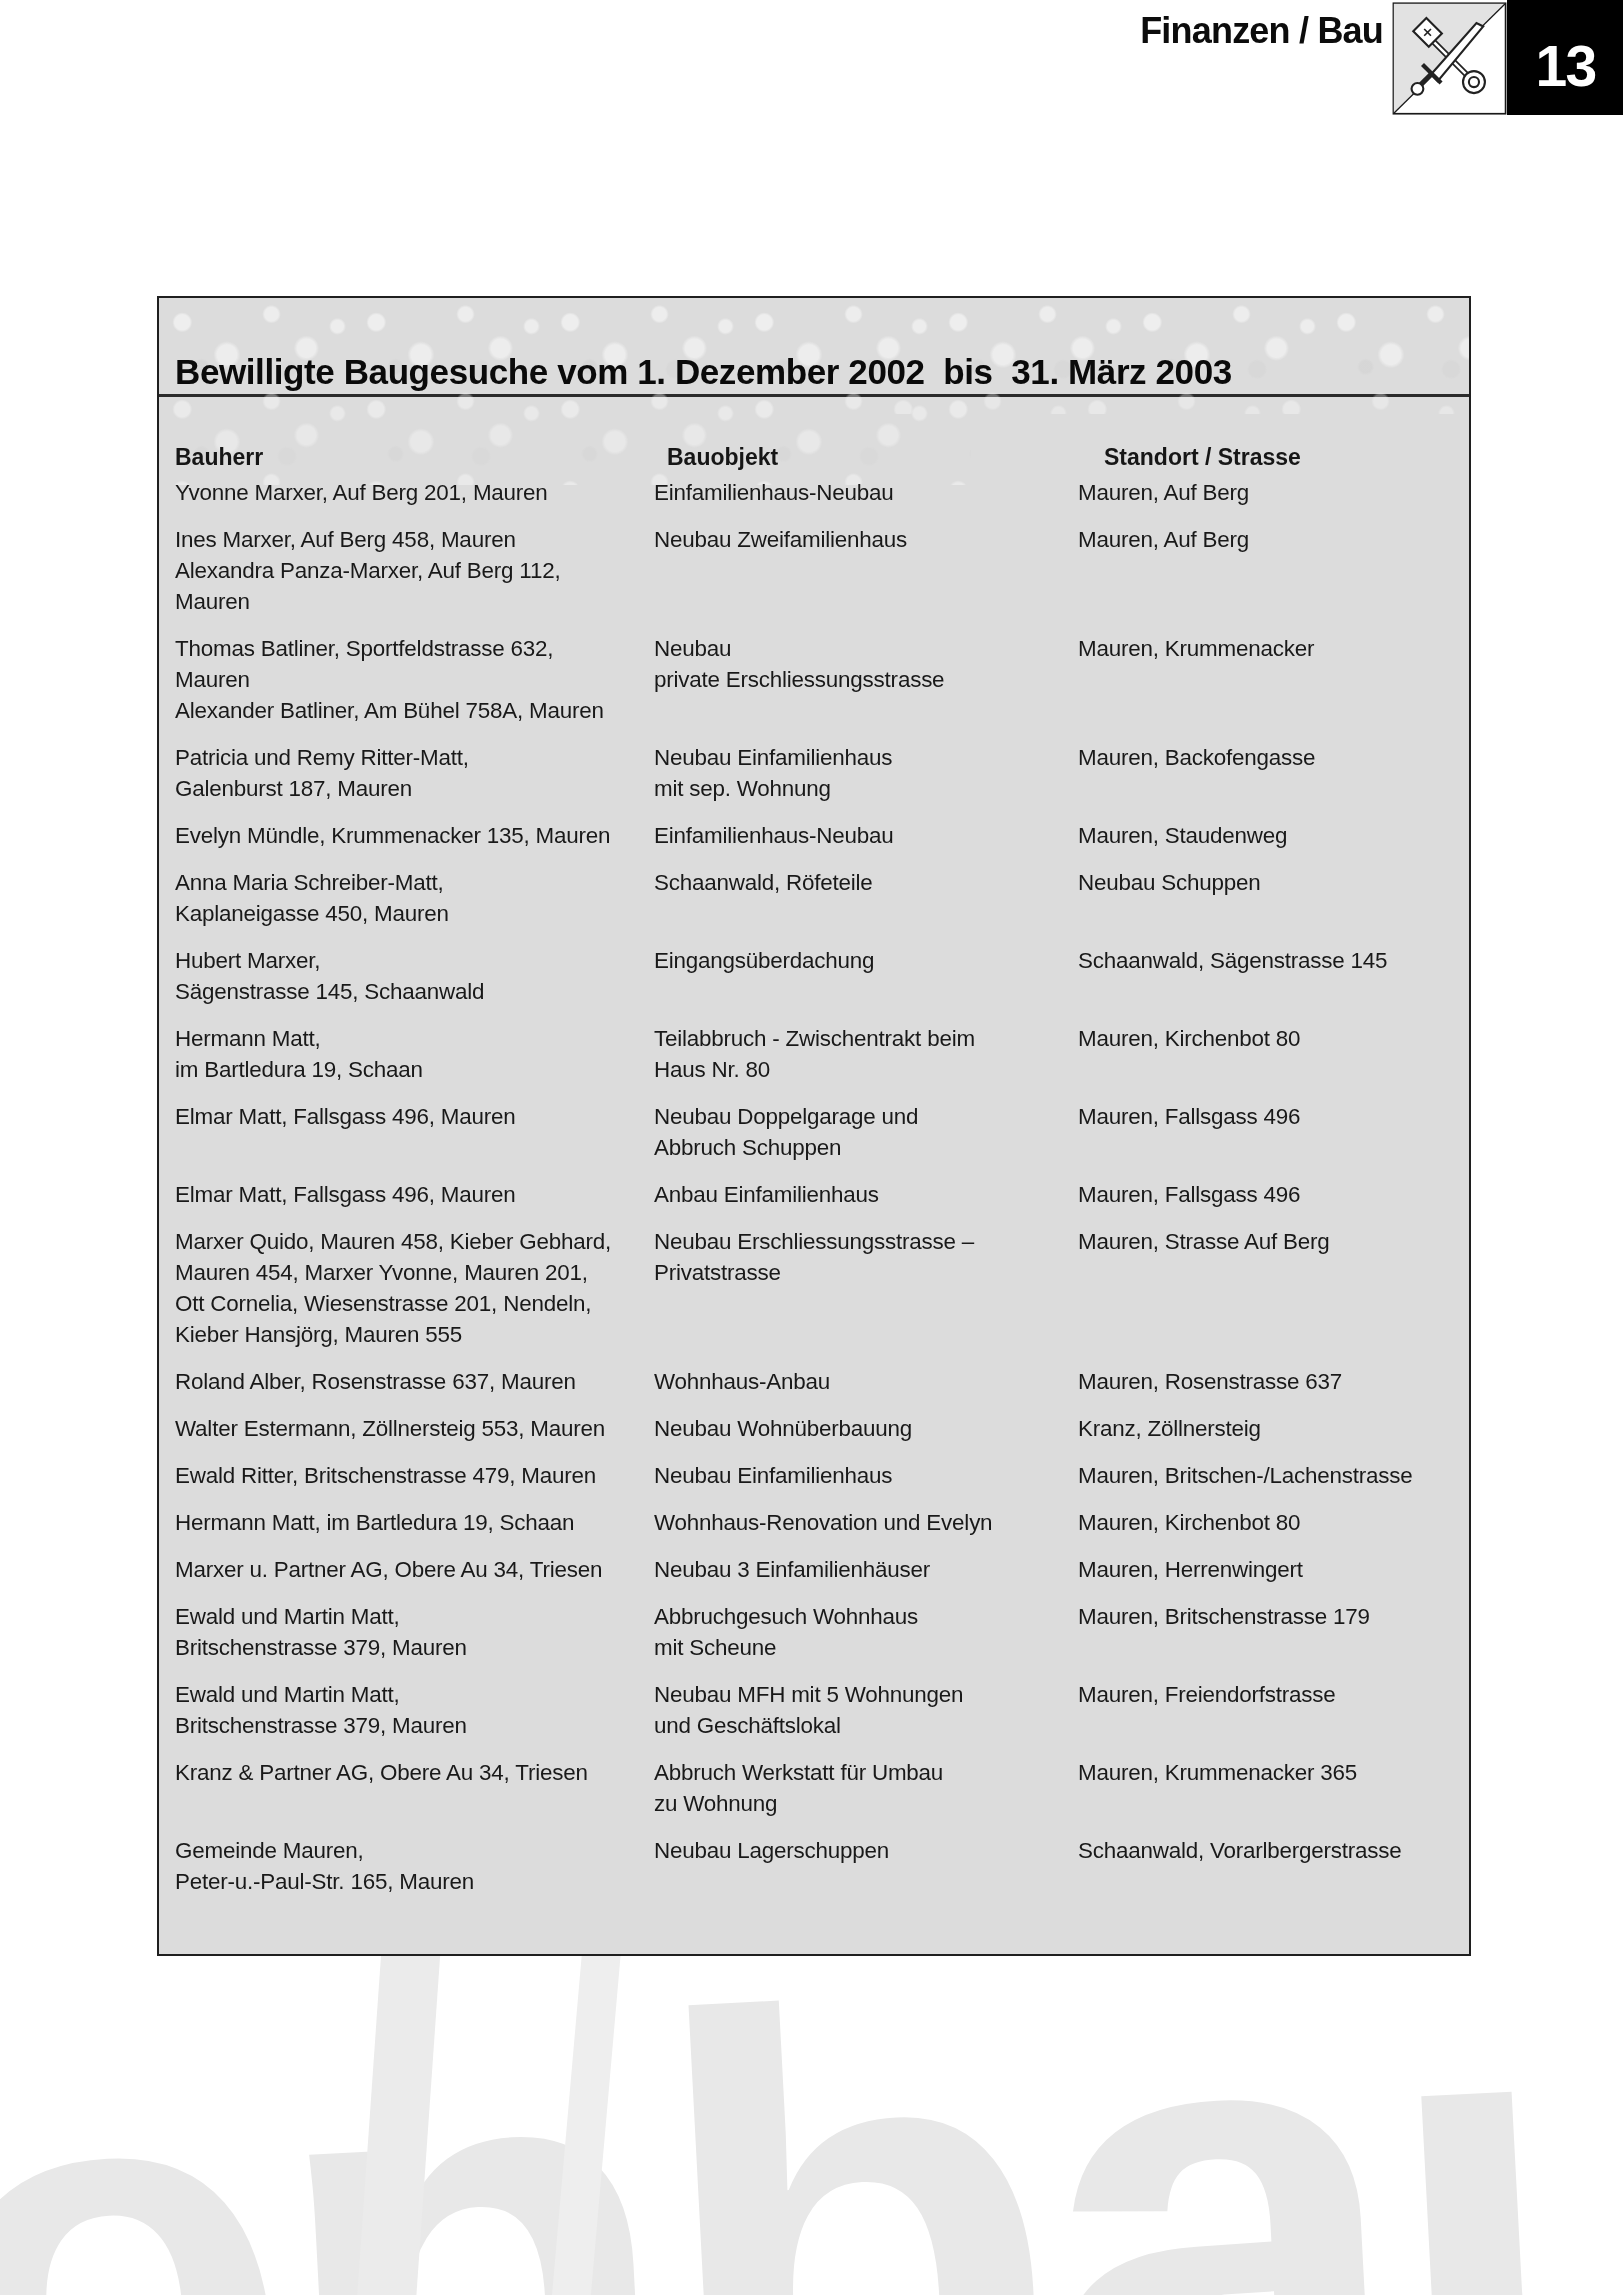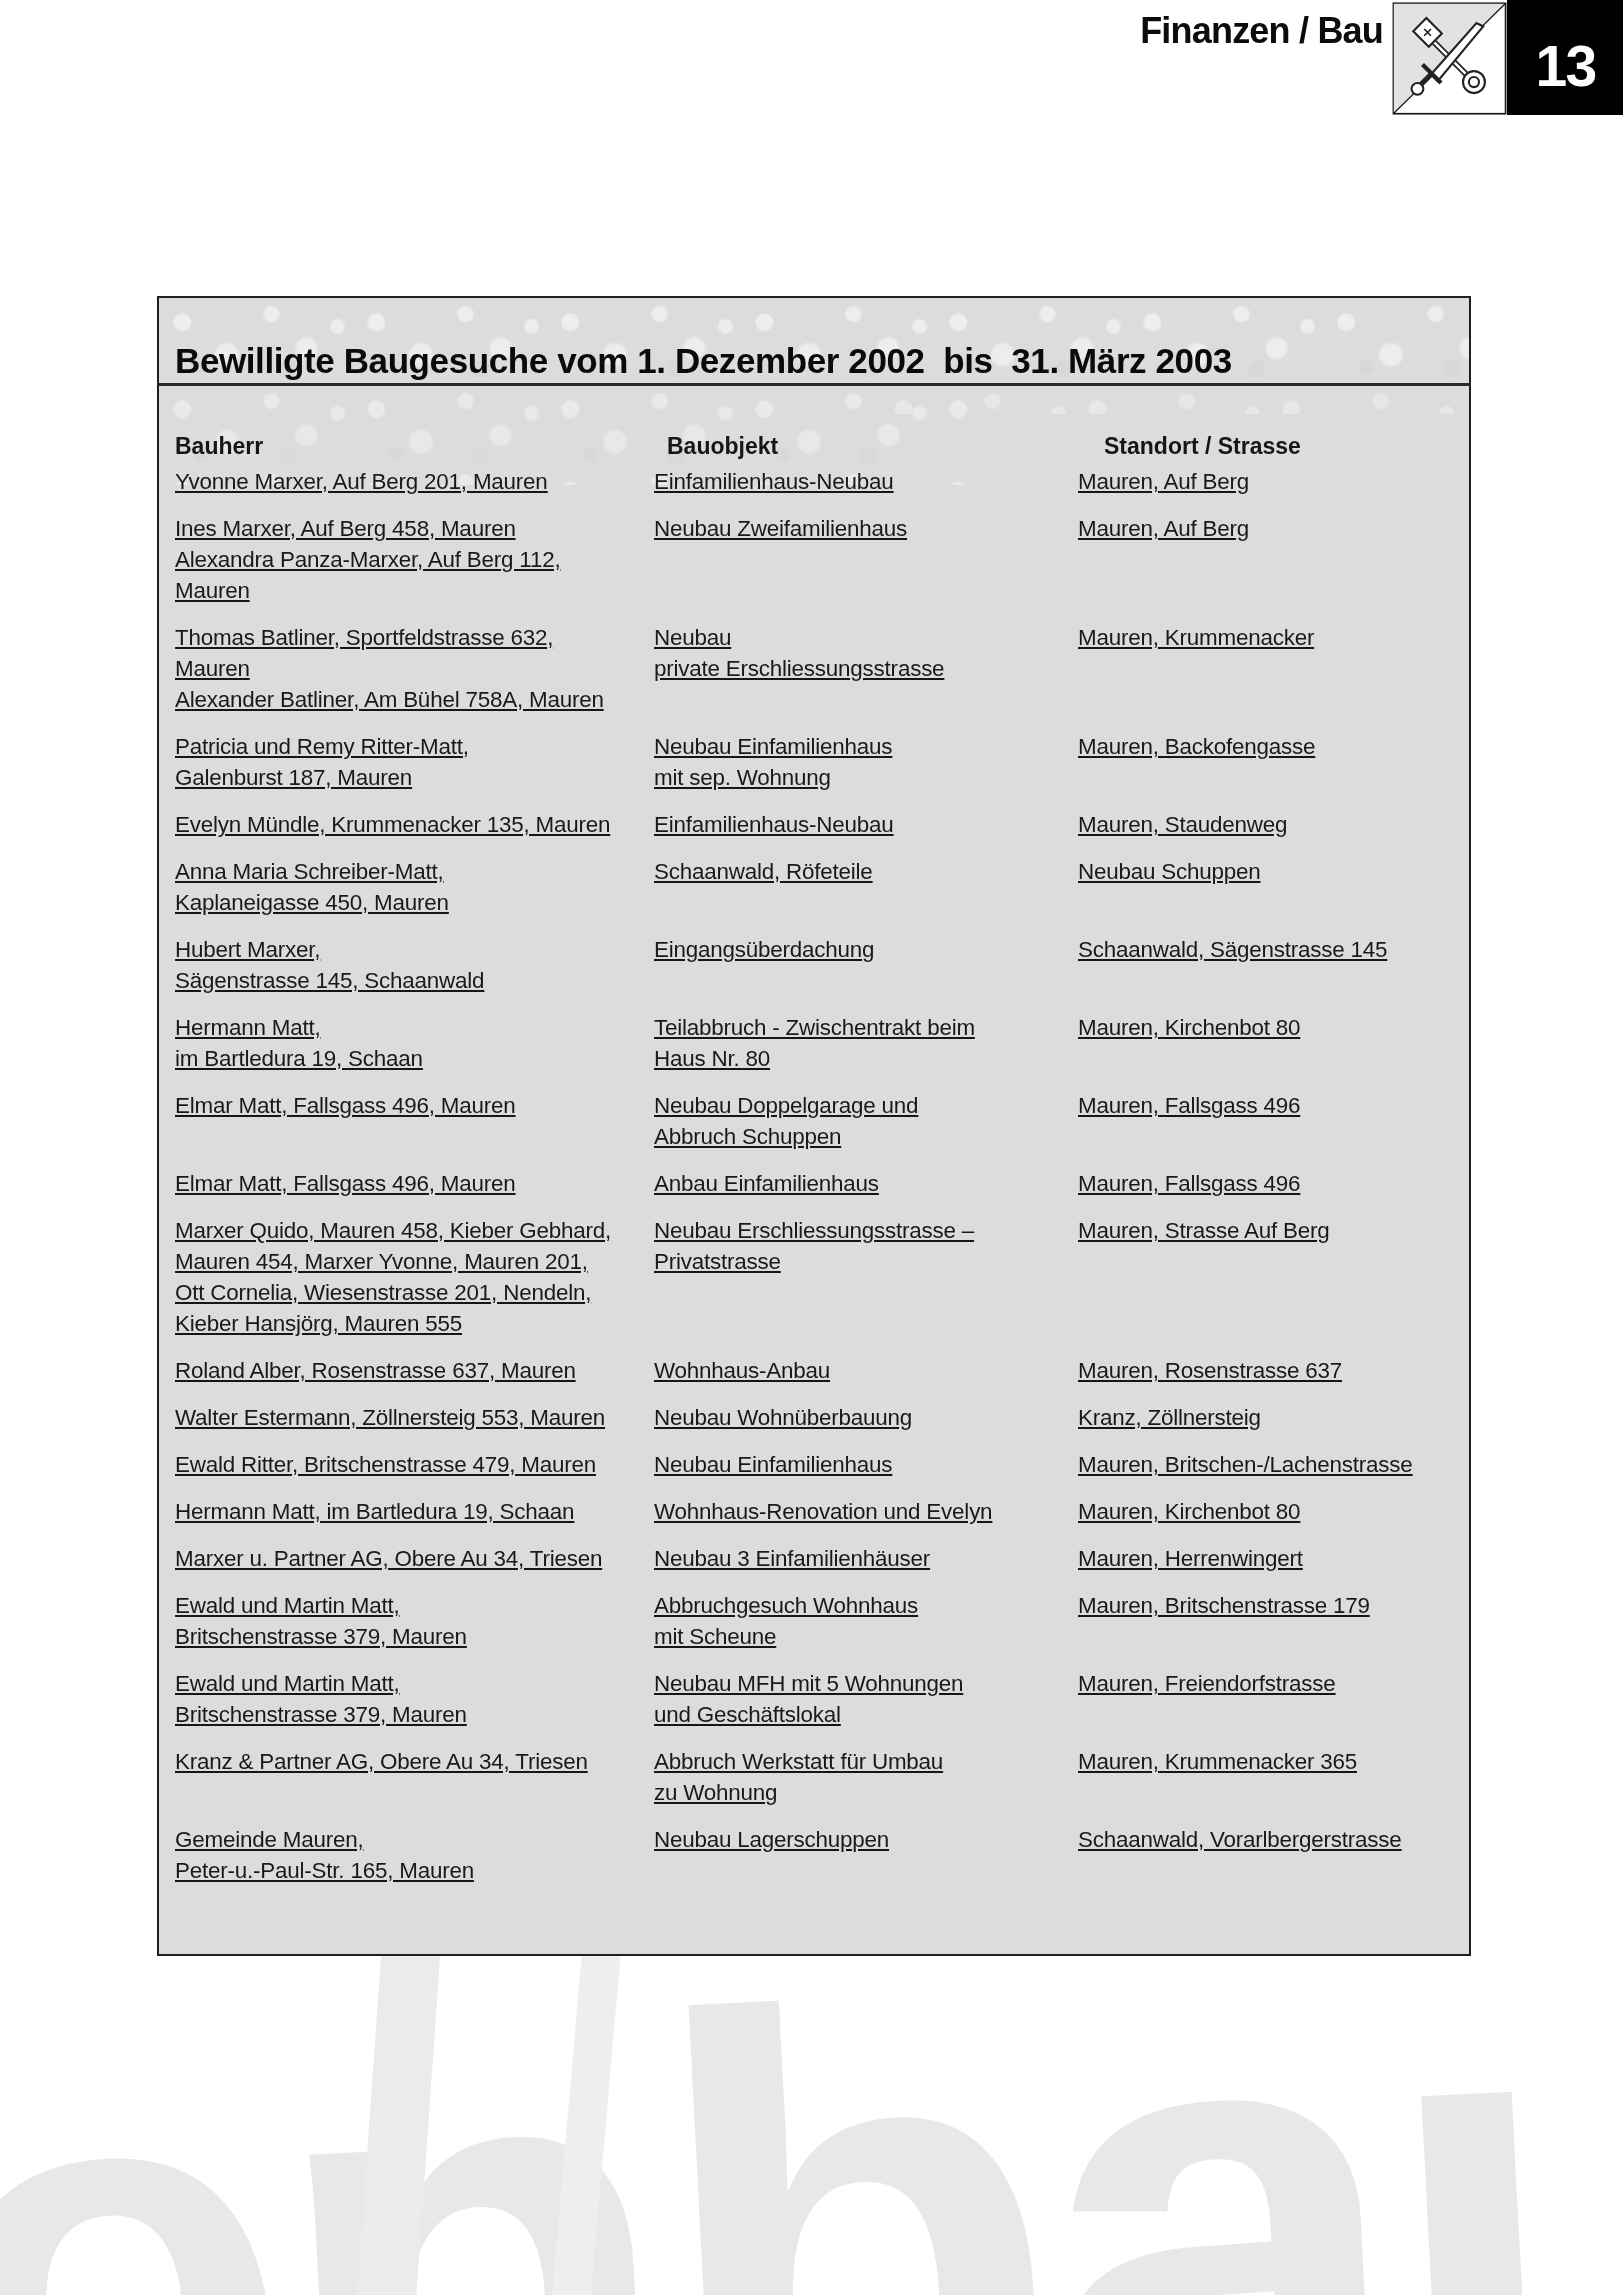--- a/index.html
+++ b/index.html
@@ -12,21 +12,21 @@
   
   .section-label { position:absolute; top:10px; right:240px;
                    font-size:36px; font-weight:bold; letter-spacing:-0.8px; color:#0c0c0c; }
   .emblem { position:absolute; left:1392px; top:1.7px; width:115px; height:113px; }
   .page-number-box { position:absolute; left:1507px; top:0; width:117px; height:115px;
                      background:#000; color:#fff; display:flex; align-items:flex-end; justify-content:center;
                      padding-bottom:16px; font-size:57px; font-weight:bold; letter-spacing:-1.7px; }
 
   
   .panel { position:absolute; left:157px; top:296px; width:1314px; height:1660px;
-           background:#dcdcdc; border:2.5px solid #1f1f1f; padding:5px 15px 0 16px; overflow:hidden; }
+           background:#dcdcdc; border:2.5px solid #1f1f1f; padding:16px 15px 0 16px; overflow:hidden; }
 
   .tex { position:absolute; pointer-events:none; opacity:.55;
          background-image:
            radial-gradient(circle at 12% 30%, rgba(255,255,255,.95) 0 7.6px, rgba(255,255,255,0) 10px),
            radial-gradient(circle at 35% 70%, rgba(255,255,255,.85) 0 10px, rgba(255,255,255,0) 13.5px),
            radial-gradient(circle at 58% 20%, rgba(255,255,255,.9) 0 6.8px, rgba(255,255,255,0) 9.3px),
            radial-gradient(circle at 76% 62%, rgba(255,255,255,.85) 0 9.3px, rgba(255,255,255,0) 12.7px),
            radial-gradient(circle at 92% 35%, rgba(255,255,255,.9) 0 6px, rgba(255,255,255,0) 8.5px),
            radial-gradient(circle at 22% 85%, rgba(200,200,200,.5) 0 6px, rgba(200,200,200,0) 8.5px),
            radial-gradient(circle at 66% 88%, rgba(205,205,205,.5) 0 7.6px, rgba(205,205,205,0) 10px);
@@ -35,21 +35,21 @@
   .tex.band2 { left:0; width:62%; top:87px; height:100px; opacity:.4; }
   .tex.band3 { right:0; width:45%; top:87px; height:29px; opacity:.35; }
 
   .panel-title { position:relative; margin-top:38px; font-size:35px; font-weight:bold;
                  letter-spacing:-0.4px; line-height:39px; white-space:pre-wrap; color:#0a0a0a; }
   .title-rule { height:3.4px; background:#2b2b2b; margin:2.5px -15px 0 -16px; position:relative; }
 
   .thead { display:grid; grid-template-columns:479px 424px 1fr; margin-top:45px;
            font-weight:bold; font-size:23px; line-height:31px; position:relative;gap:13px; }
 
-  .rows { margin-top:4.2px; position:relative;text-decoration:underline; }
+  .rows { margin-top:4.2px; position:relative; }
   .row  { display:grid; grid-template-columns:479px 424px 1fr; margin-bottom:16px; }
   .cell { white-space:pre-line; font-size:22.4px; line-height:31px; letter-spacing:-0.2px; color:#191919; }
 
   
   .watermark { position:absolute; left:0; top:1936px; width:1623px; height:359px; overflow:hidden; }
 </style>
 </head>
 <body>
 
 <div class="page">

